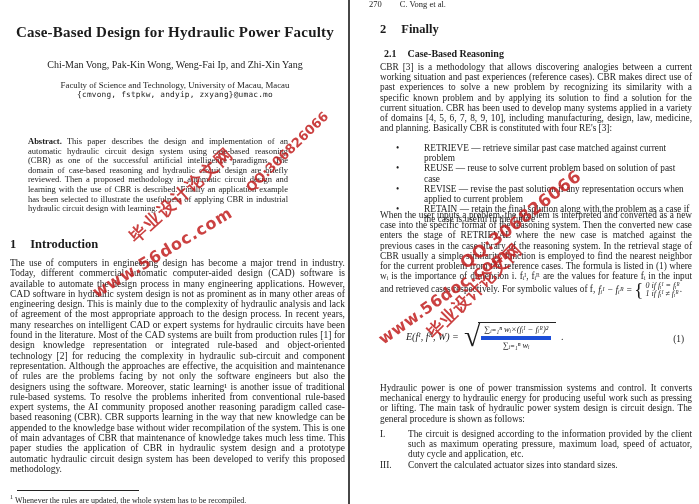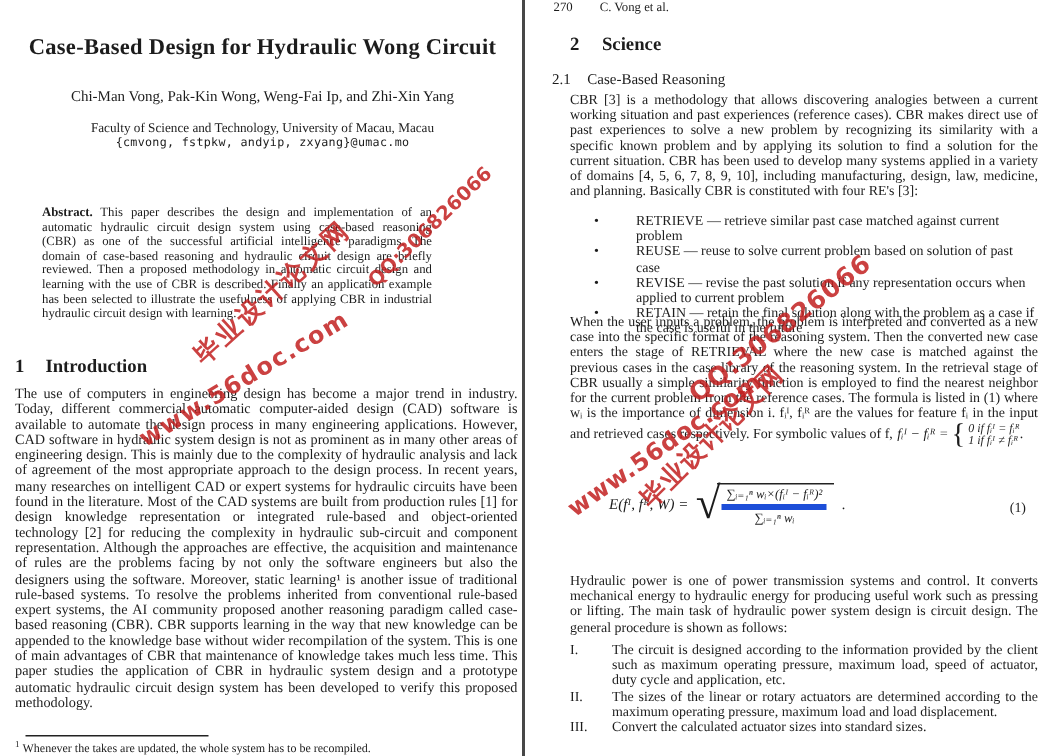--- a/index.html
+++ b/index.html
@@ -29,21 +29,21 @@
                      font-size:9.5px; line-height:10.3px; text-align:justify; }
   .footnote-rule { position:absolute; top:490px; left:17px; width:122px; border-top:1px solid #222; }
   .footnote-text { position:absolute; top:493px; left:10px; width:332px; font-size:8px; line-height:9px; }
   .fn-sup { font-size:6px; vertical-align:super; margin-right:2px; }
 
   
   .rp-header { position:absolute; top:0px; left:19px; font-size:8.5px; line-height:9px; }
   .rp-header .running-head { margin-left:18px; }
   .h2-heading { position:absolute; top:22px; left:30px; font-size:12.5px; font-weight:bold; }
   .h2-heading .sec-num { margin-right:15px; }
-  .h3-heading { position:absolute; left:18px; font-size:10px; font-weight:normal; }
+  .h3-heading { position:absolute; left:34px; font-size:10px; font-weight:bold; }
   .h3-heading .sec-num { margin-right:11px; }
   .h21 { top:48px; }
   .h22 { top:366px; }
   .rp-par { position:absolute; left:30px; width:312px; font-size:9.3px; line-height:10.2px; text-align:justify; }
   .s21p1 { top:62px; }
   .bullet-list { position:absolute; top:143px; left:30px; width:312px; font-size:9.3px; line-height:10.2px; }
   .bullet-item { position:relative; padding-left:44px; text-align:left; }
   .bullet-glyph { position:absolute; left:16px; top:0; }
   .s21p2 { top:210px; }
   .piecewise { display:inline-flex; align-items:center; font-style:italic; vertical-align:middle; margin-left:3px; }
@@ -72,42 +72,42 @@
   .wm-left-name { left:132px; top:228px; transform:rotate(-42deg); font-size:17px; letter-spacing:2px; }
   .wm-left-site { left:94px;  top:284px; transform:rotate(-31deg); font-size:16px; letter-spacing:1px; }
   .wm-right-qq   { left:462px; top:255px; transform:rotate(-38deg); font-size:17px; letter-spacing:0.5px; }
   .wm-right-name { left:430px; top:324px; transform:rotate(-45deg); font-size:17px; letter-spacing:1px; }
   .wm-right-site { left:380px; top:331px; transform:rotate(-35deg); font-size:16px; letter-spacing:0.5px; }
 </style>
 </head>
 <body>
 
 <div class="page page-left">
-  <div class="paper-title">Case-Based Design for Hydraulic Wong Circuit</div>
+  <div class="paper-title">Case-Based Design for Hydraulic Power Faculty</div>
   <div class="authors-line">Chi-Man Vong, Pak-Kin Wong, Weng-Fai Ip, and Zhi-Xin Yang</div>
   <div class="affiliation-line">Faculty of Science and Technology, University of Macau, Macau</div>
   <div class="email-line">{cmvong, fstpkw, andyip, zxyang}@umac.mo</div>
 
   <p class="abstract-block"><span class="bold">Abstract.</span><span> This paper describes the design and implementation of an automatic hydraulic circuit design system using case-based reasoning (CBR) as one of the successful artificial intelligence paradigms. The domain of case-based reasoning and hydraulic circuit design are briefly reviewed. Then a proposed methodology in automatic circuit design and learning with the use of CBR is described. Finally an application example has been selected to illustrate the usefulness of applying CBR in industrial hydraulic circuit design with learning.</span></p>
 
 
   <div class="h1-heading"><span class="sec-num">1</span><span>Introduction</span></div>
 
   <p class="intro-paragraph">The use of computers in engineering design has become a major trend in industry. Today, different commercial automatic computer-aided design (CAD) software is available to automate the design process in many engineering applications. However, CAD software in hydraulic system design is not as prominent as in many other areas of engineering design. This is mainly due to the complexity of hydraulic analysis and lack of agreement of the most appropriate approach to the design process. In recent years, many researches on intelligent CAD or expert systems for hydraulic circuits have been found in the literature. Most of the CAD systems are built from production rules [1] for design knowledge representation or integrated rule-based and object-oriented technology [2] for reducing the complexity in hydraulic sub-circuit and component representation. Although the approaches are effective, the acquisition and maintenance of rules are the problems facing by not only the software engineers but also the designers using the software. Moreover, static learning¹ is another issue of traditional rule-based systems. To resolve the problems inherited from conventional rule-based expert systems, the AI community proposed another reasoning paradigm called case-based reasoning (CBR). CBR supports learning in the way that new knowledge can be appended to the knowledge base without wider recompilation of the system. This is one of main advantages of CBR that maintenance of knowledge takes much less time. This paper studies the application of CBR in hydraulic system design and a prototype automatic hydraulic circuit design system has been developed to verify this proposed methodology.</p>
 
   <div class="footnote-rule"></div>
-  <p class="footnote-text"><span class="fn-sup">1</span><span>Whenever the takes are updated, the whole system has to be recompiled.</span></p>
+  <p class="footnote-text"><span class="fn-sup">1</span><span>Whenever the rules are updated, the whole system has to be recompiled.</span></p>
 </div>
 
 <div class="page-divider"></div>
 
 <div class="page page-right">
   <div class="rp-header"><span>270</span><span class="running-head">C. Vong et al.</span></div>
 
-  <div class="h2-heading"><span class="sec-num">2</span><span>Science</span></div>
+  <div class="h2-heading"><span class="sec-num">2</span><span>Finally</span></div>
 
   <div class="h3-heading h21"><span class="sec-num">2.1</span><span>Case-Based Reasoning</span></div>
 
   <p class="rp-par s21p1">CBR [3] is a methodology that allows discovering analogies between a current working situation and past experiences (reference cases). CBR makes direct use of past experiences to solve a new problem by recognizing its similarity with a specific known problem and by applying its solution to find a solution for the current situation. CBR has been used to develop many systems applied in a variety of domains [4, 5, 6, 7, 8, 9, 10], including manufacturing, design, law, medicine, and planning. Basically CBR is constituted with four RE's [3]:</p>
 
   <div class="bullet-list">
     <div class="bullet-item"><span class="bullet-glyph">•</span><span>RETRIEVE — retrieve similar past case matched against current problem</span></div>
     <div class="bullet-item"><span class="bullet-glyph">•</span><span>REUSE — reuse to solve current problem based on solution of past case</span></div>
     <div class="bullet-item"><span class="bullet-glyph">•</span><span>REVISE — revise the past solution if any representation occurs when applied to current problem</span></div>
     <div class="bullet-item"><span class="bullet-glyph">•</span><span>RETAIN — retain the final solution along with the problem as a case if the case is useful in the future</span></div>
@@ -135,21 +135,20 @@
     </span>
     <span class="eq-period">.</span>
     <span class="eq-number">(1)</span>
   </div>
 
 
   <p class="rp-par s22p1">Hydraulic power is one of power transmission systems and control. It converts mechanical energy to hydraulic energy for producing useful work such as pressing or lifting. The main task of hydraulic power system design is circuit design. The general procedure is shown as follows:</p>
 
   <div class="roman-list">
     <div class="roman-item"><span class="roman-num">I.</span><span>The circuit is designed according to the information provided by the client such as maximum operating pressure, maximum load, speed of actuator, duty cycle and application, etc.</span></div>
-    <div class="roman-item"><span class="roman-num">II.</span><span>The sizes of the linear or rotary actuators are determined according to the maximum operating pressure, maximum load and load displacement.</span></div>
     <div class="roman-item"><span class="roman-num">III.</span><span>Convert the calculated actuator sizes into standard sizes.</span></div>
   </div>
 </div>
 
 <div class="wm wm-left-qq">QQ:306826066</div>
 <div class="wm wm-left-name">毕业设计论文网</div>
 <div class="wm wm-left-site">www.56doc.com</div>
 <div class="wm wm-right-qq">QQ:306826066</div>
 <div class="wm wm-right-name">毕业设计论文网</div>
 <div class="wm wm-right-site">www.56doc.com</div>

